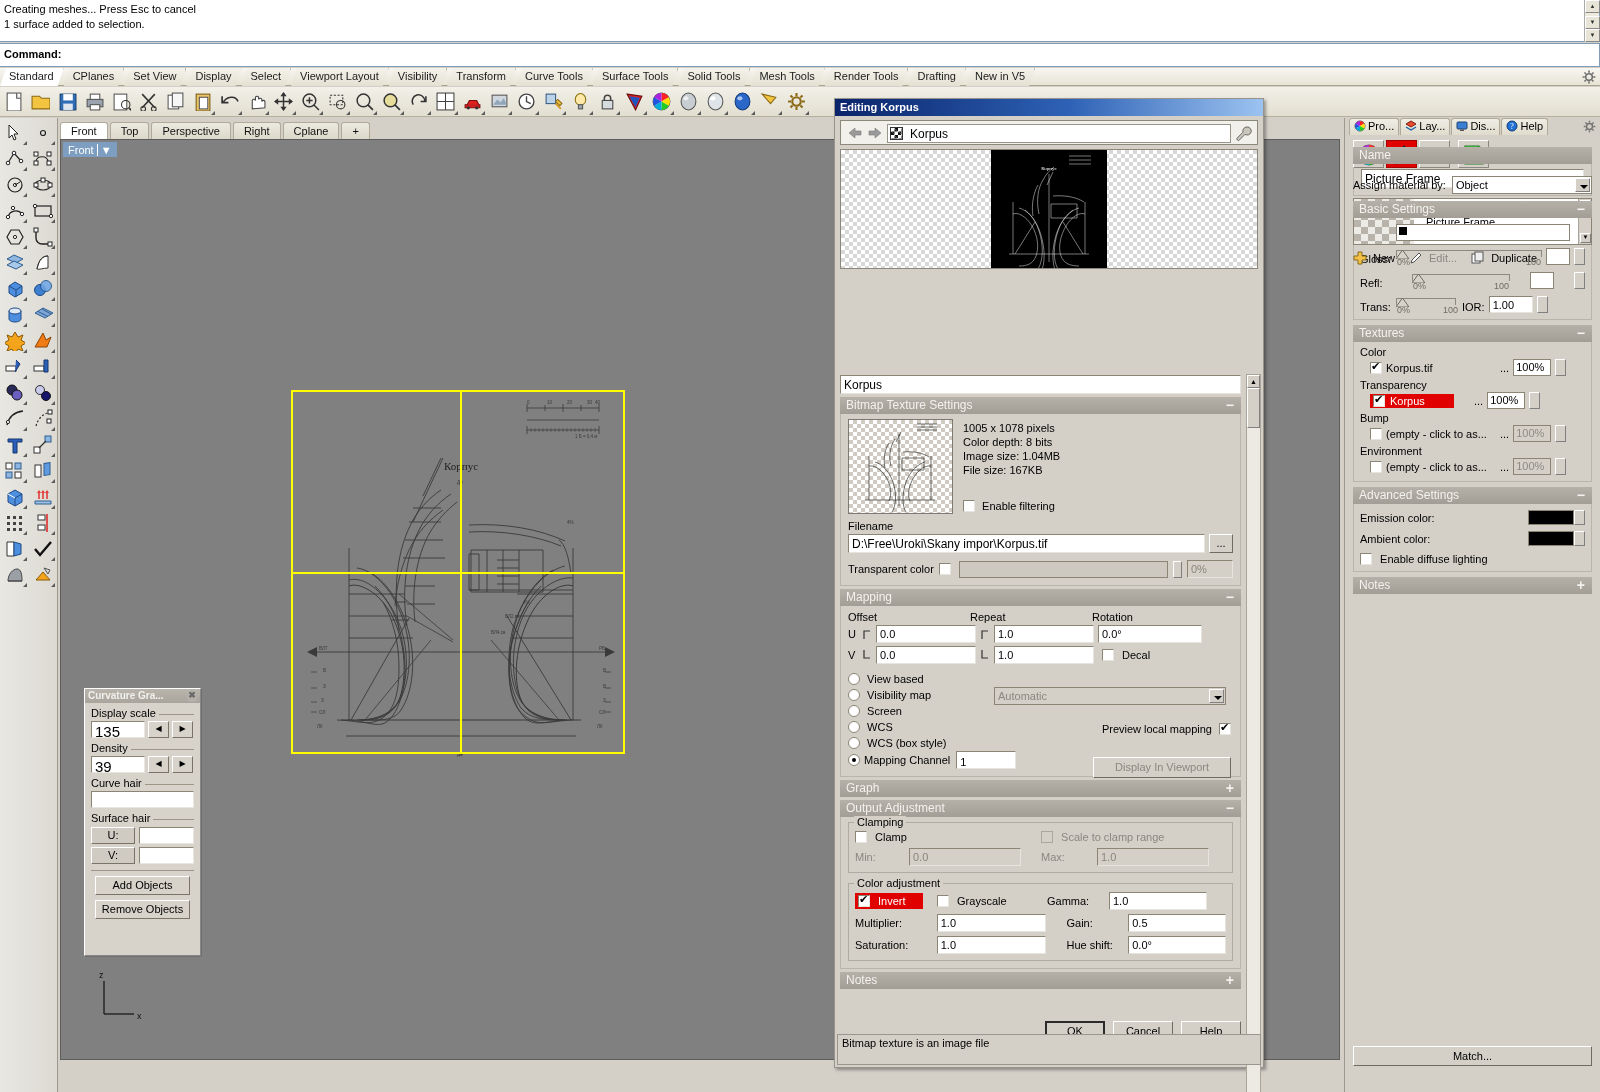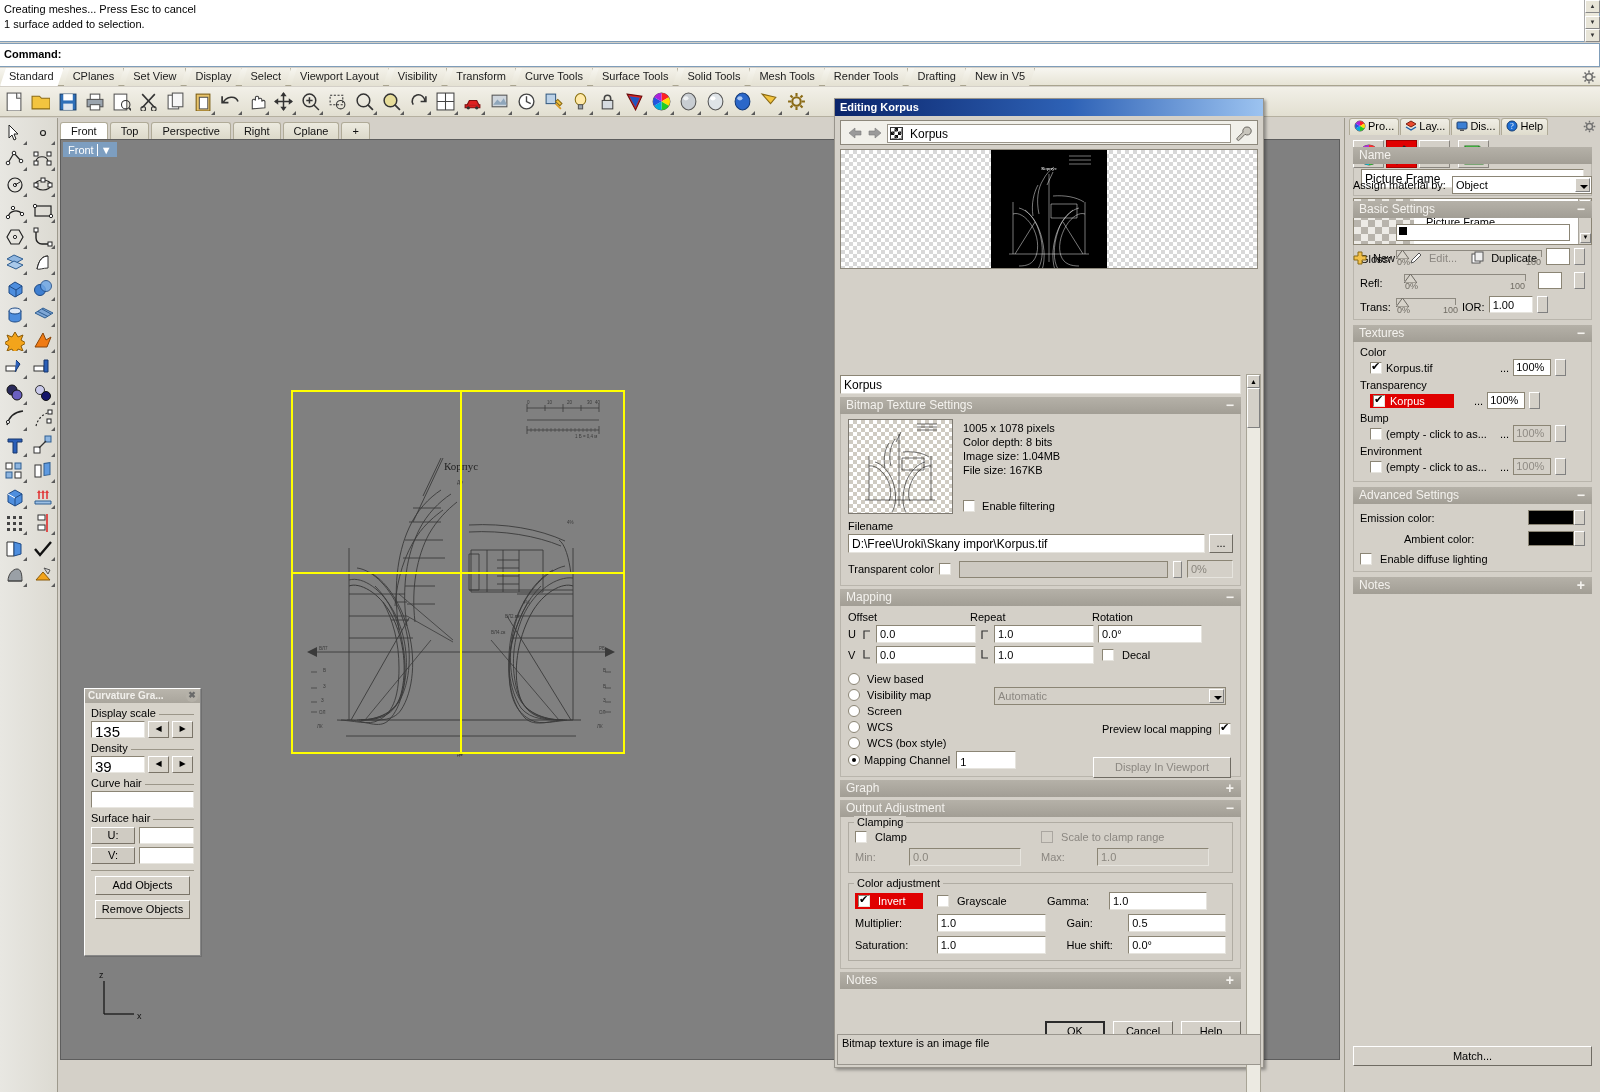--- a/index.html
+++ b/index.html
@@ -1313,21 +1313,21 @@
         <svg width="13" height="9" style="position:absolute;left:0;top:1px;">
           <path d="M6.5 0L13 9H0z" fill="#d7d3ca" stroke="#6e6a63"></path>
           </svg>
         <span class="tiny" style="position:absolute;left:1px;top:8px;">0%</span>
         <span class="tiny" style="position:absolute;right:1px;top:8px;">100</span>
       </div>
       <div style="width:24px;height:17px;background:#fff;border:1px solid #8b8575;"></div>
       <div style="width:11px;height:17px;background:#d4d0c8;border:1px solid #fff;border-right-color:#808080;border-bottom-color:#808080;"></div>
     </div>
 
-    <div style="display:flex; align-items:flex-end; gap:12px; margin-top:7px;">
+    <div style="display:flex; align-items:flex-end; gap:20px; margin-top:7px;">
       <span style="width:32px;">Refl:</span>
       <div style="flex:1; position:relative; height:16px;">
         <div style="position:absolute;left:0;right:0;top:1px;height:7px;border:1px solid #8d8980;border-bottom:0;"></div>
         <svg width="13" height="9" style="position:absolute;left:0;top:1px;">
           <path d="M6.5 0L13 9H0z" fill="#d7d3ca" stroke="#6e6a63"></path>
           </svg>
         <span class="tiny" style="position:absolute;left:1px;top:8px;">0%</span>
         <span class="tiny" style="position:absolute;right:1px;top:8px;">100</span>
       </div>
       <div style="width:24px;height:17px;background:#fff;border:1px solid #8b8575;"></div>
@@ -1406,21 +1406,21 @@
   <div class="secthead" style="margin:5px 8px 0 8px;">
     <span>Advanced Settings</span>
     <span class="pm">−</span>
   </div>
   <div class="sectbody" style="margin:0 8px; padding:6px;">
     <div style="display:flex; align-items:center;">
       <span style="flex:1;">Emission color:</span>
       <span class="swatch"></span>
         <span class="swbtn"></span>
     </div>
-    <div style="display:flex; align-items:center; margin-top:6px;margin-left:44px;">
+    <div style="display:flex; align-items:center; margin-top:6px;">
       <span style="flex:1;">Ambient color:</span>
       <span class="swatch"></span>
         <span class="swbtn"></span>
     </div>
     <div style="margin-top:7px;">
       <span class="chk"></span>
       <span style="margin-left:5px;">Enable diffuse lighting</span>
     </div>
   </div>
 

